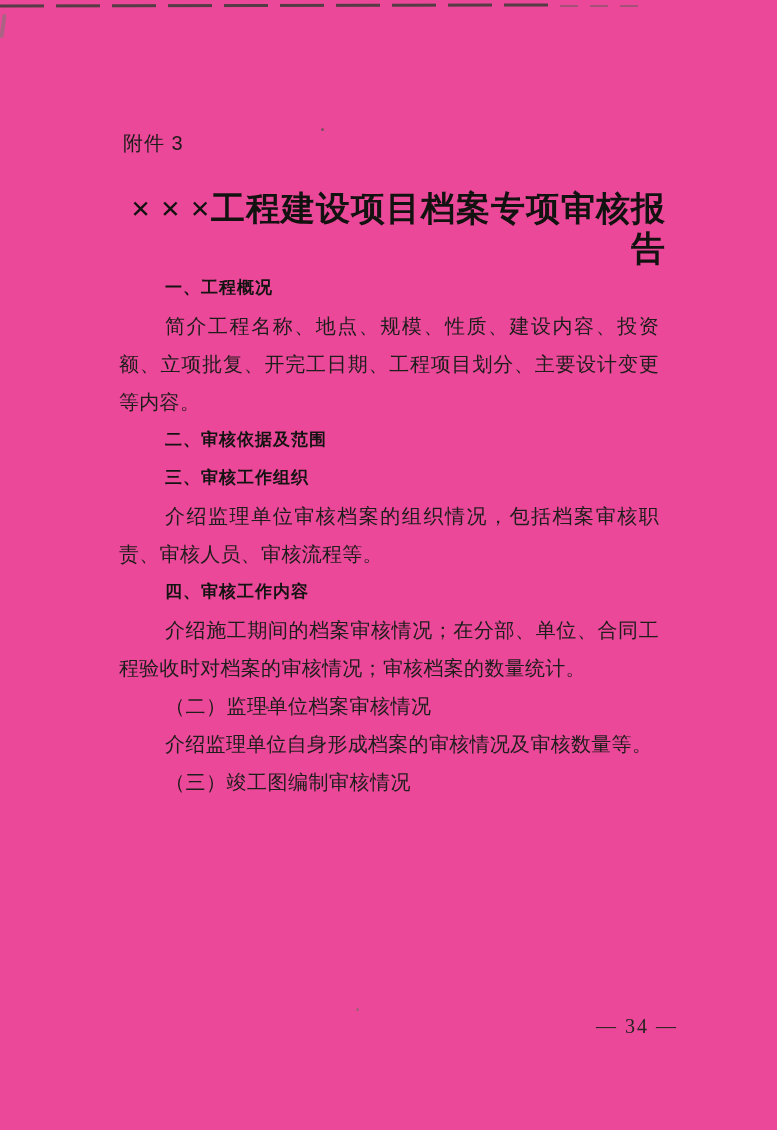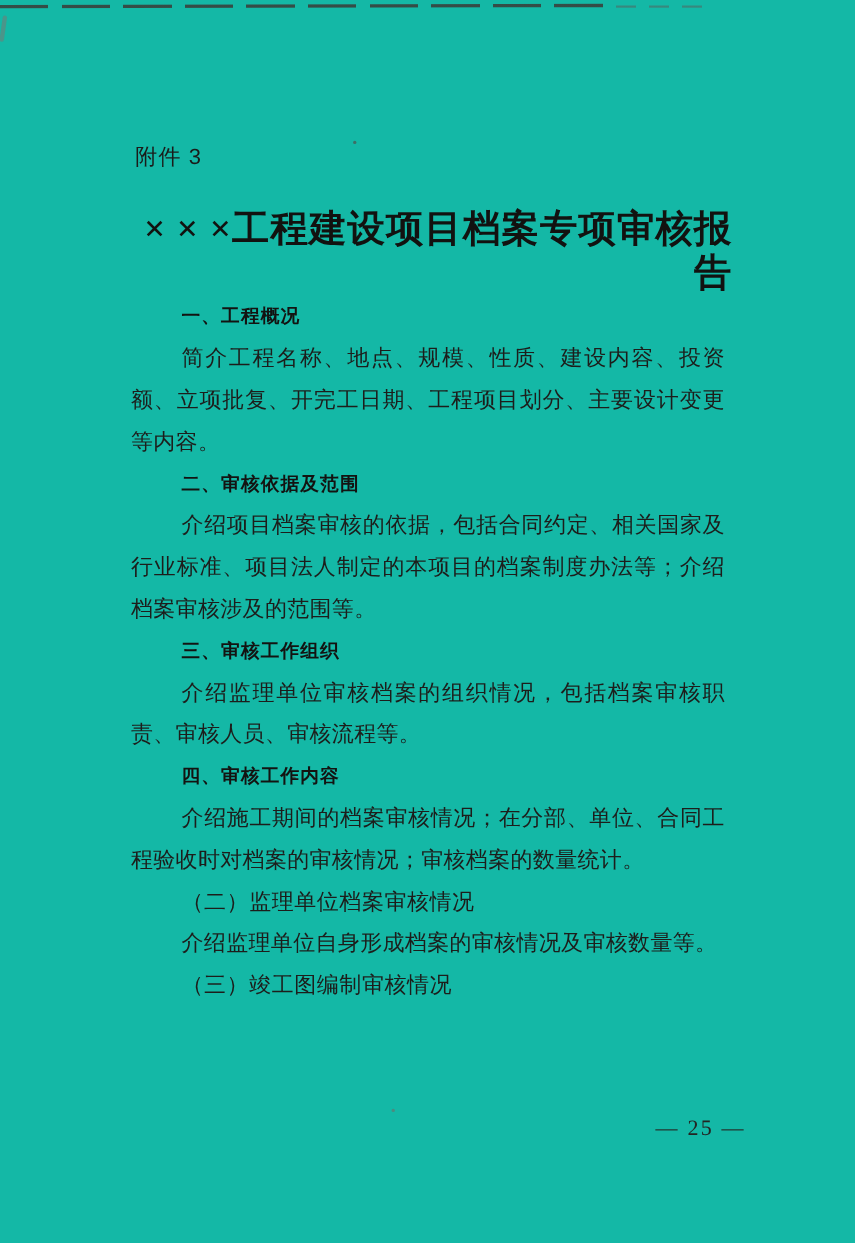--- a/index.html
+++ b/index.html
@@ -5,21 +5,21 @@
   html, body {
     margin: 0;
     padding: 0;
     background: #e8e8e6;
   }
   .page {
     position: relative;
     width: 777px;
     height: 1130px;
     margin: 0 auto;
-    background: #14b8a6;
+    background: #ec4899;
     overflow: hidden;
     font-family: "Liberation Serif", "DejaVu Serif", serif;
     color: #1d1d1b;
   }
 
   
   .scan-line-top {
     position: absolute;
     top: 4px;
     left: 0;
@@ -137,25 +137,24 @@
   <div class="speck speck-3"></div>
 
   <div class="attachment-label">附件 3</div>
 
   <h1 class="doc-title">× × ×工程建设项目档案专项审核报告</h1>
 
   <div class="doc-body">
       <div class="block block-heading">一、工程概况</div>
       <div class="block block-paragraph">简介工程名称、地点、规模、性质、建设内容、投资额、立项批复、开完工日期、工程项目划分、主要设计变更等内容。</div>
       <div class="block block-heading">二、审核依据及范围</div>
-      <div class="block block-paragraph">介绍项目档案审核的依据，包括合同约定、相关国家及行业标准、项目法人制定的本项目的档案制度办法等；介绍档案审核涉及的范围等。</div>
       <div class="block block-heading">三、审核工作组织</div>
       <div class="block block-paragraph">介绍监理单位审核档案的组织情况，包括档案审核职责、审核人员、审核流程等。</div>
       <div class="block block-heading">四、审核工作内容</div>
       <div class="block block-paragraph">介绍施工期间的档案审核情况；在分部、单位、合同工程验收时对档案的审核情况；审核档案的数量统计。</div>
       <div class="block block-subheading">（二）监理单位档案审核情况</div>
       <div class="block block-paragraph">介绍监理单位自身形成档案的审核情况及审核数量等。</div>
       <div class="block block-subheading">（三）竣工图编制审核情况</div>
     </div>
 
-  <div class="page-number">— 25 —</div>
+  <div class="page-number">— 34 —</div>
 
 </div>
 
 </body></html>

